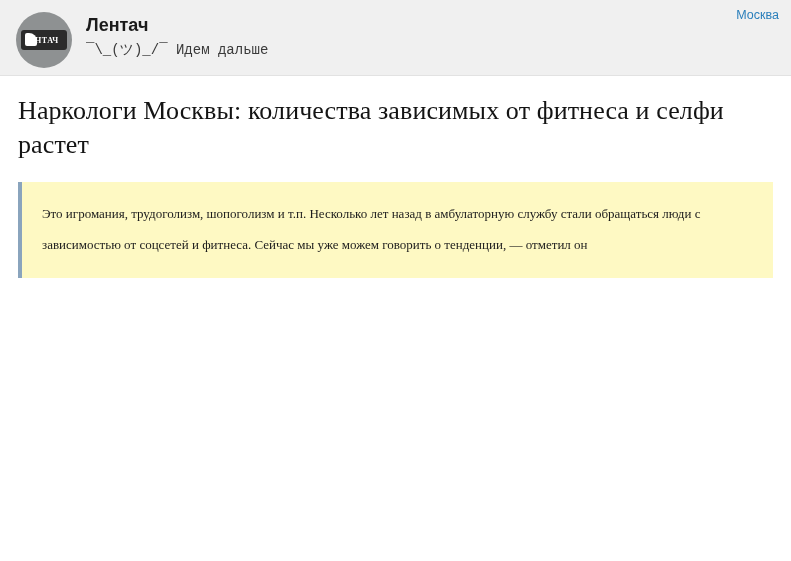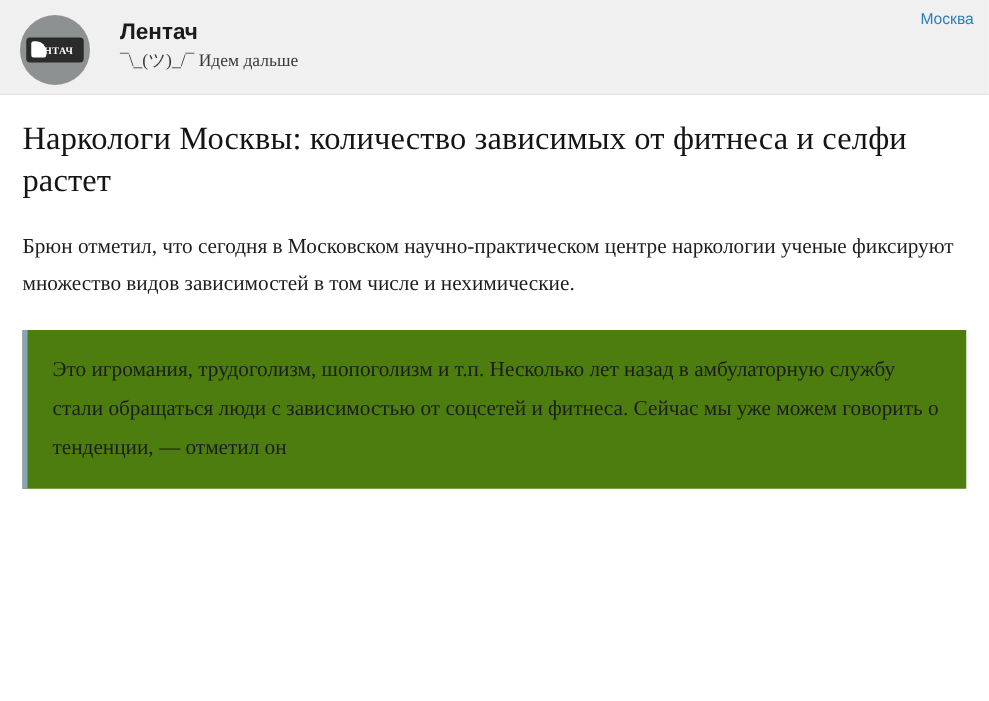--- a/index.html
+++ b/index.html
@@ -68,36 +68,36 @@
     content: "";
     position: absolute;
     left: 4px;
     top: 3px;
     width: 12px;
     height: 13px;
     background: #ffffff;
     border-radius: 2px 8px 2px 2px;
   }
   .head-text {
-    margin-left: 24px;
+    margin-left: 14px;
     padding-top: 4px;
   }
   .channel-title {
     font-size: 18px;
     font-weight: bold;
     color: #1b1b1b;
     line-height: 22px;
     font-family: "Liberation Sans", sans-serif;
   }
   .channel-sub {
     font-size: 14px;
     color: #3a3a3a;
     line-height: 20px;
     margin-top: 4px;
-    font-family: Liberation Serif, serif;
+    font-family: Liberation Mono, monospace;
   }
   .close-link {
     position: absolute;
     top: 8px;
     right: 12px;
     font-size: 12.5px;
     color: #2a7fbb;
     text-decoration: none;
     cursor: pointer;
     font-family: "Liberation Sans", sans-serif;
@@ -118,25 +118,25 @@
     letter-spacing: 0.1px;
   }
   .para {
     font-size: 17px;
     line-height: 30px;
     color: #1c1c1c;
     margin: 0 0 22px 0;
     font-family: "Liberation Serif", serif;
   }
   .quote {
-    background: #4d7c0f;
+    background: #fef9c3;
     border-left: 4px solid #8aa4bd;
     padding: 16px 18px 18px 20px;
     margin: 0 0 0 0;
-    font-size: 17px;
+    font-size: 13px;
     line-height: 31px;
     color: #1c1c1c;
     font-family: "Liberation Serif", serif;
     box-sizing: border-box;
   }
 </style>
 </head>
 <body>
 
 <div class="page">
@@ -148,18 +148,17 @@
       </div>
     </div>
     <div class="head-text">
       <div class="channel-title">Лентач</div>
       <div class="channel-sub">¯\_(ツ)_/¯ Идем дальше</div>
     </div>
     <a class="close-link" href="#">Москва</a>
   </div>
 
   <div class="article">
-    <h1 class="article-title">Наркологи Москвы: количество зависимых от фитнеса и селфи растет</h1>
-    <p class="para">Брюн отметил, что сегодня в Московском научно-практическом центре наркологии ученые фиксируют множество видов зависимостей в том числе и нехимические.</p>
+    <h1 class="article-title">Наркологи Москвы: количества зависимых от фитнеса и селфи растет</h1>
     <blockquote class="quote">Это игромания, трудоголизм, шопоголизм и т.п. Несколько лет назад в амбулаторную службу стали обращаться люди с зависимостью от соцсетей и фитнеса. Сейчас мы уже можем говорить о тенденции, — отметил он</blockquote>
   </div>
 
 </div>
 
 </body></html>

